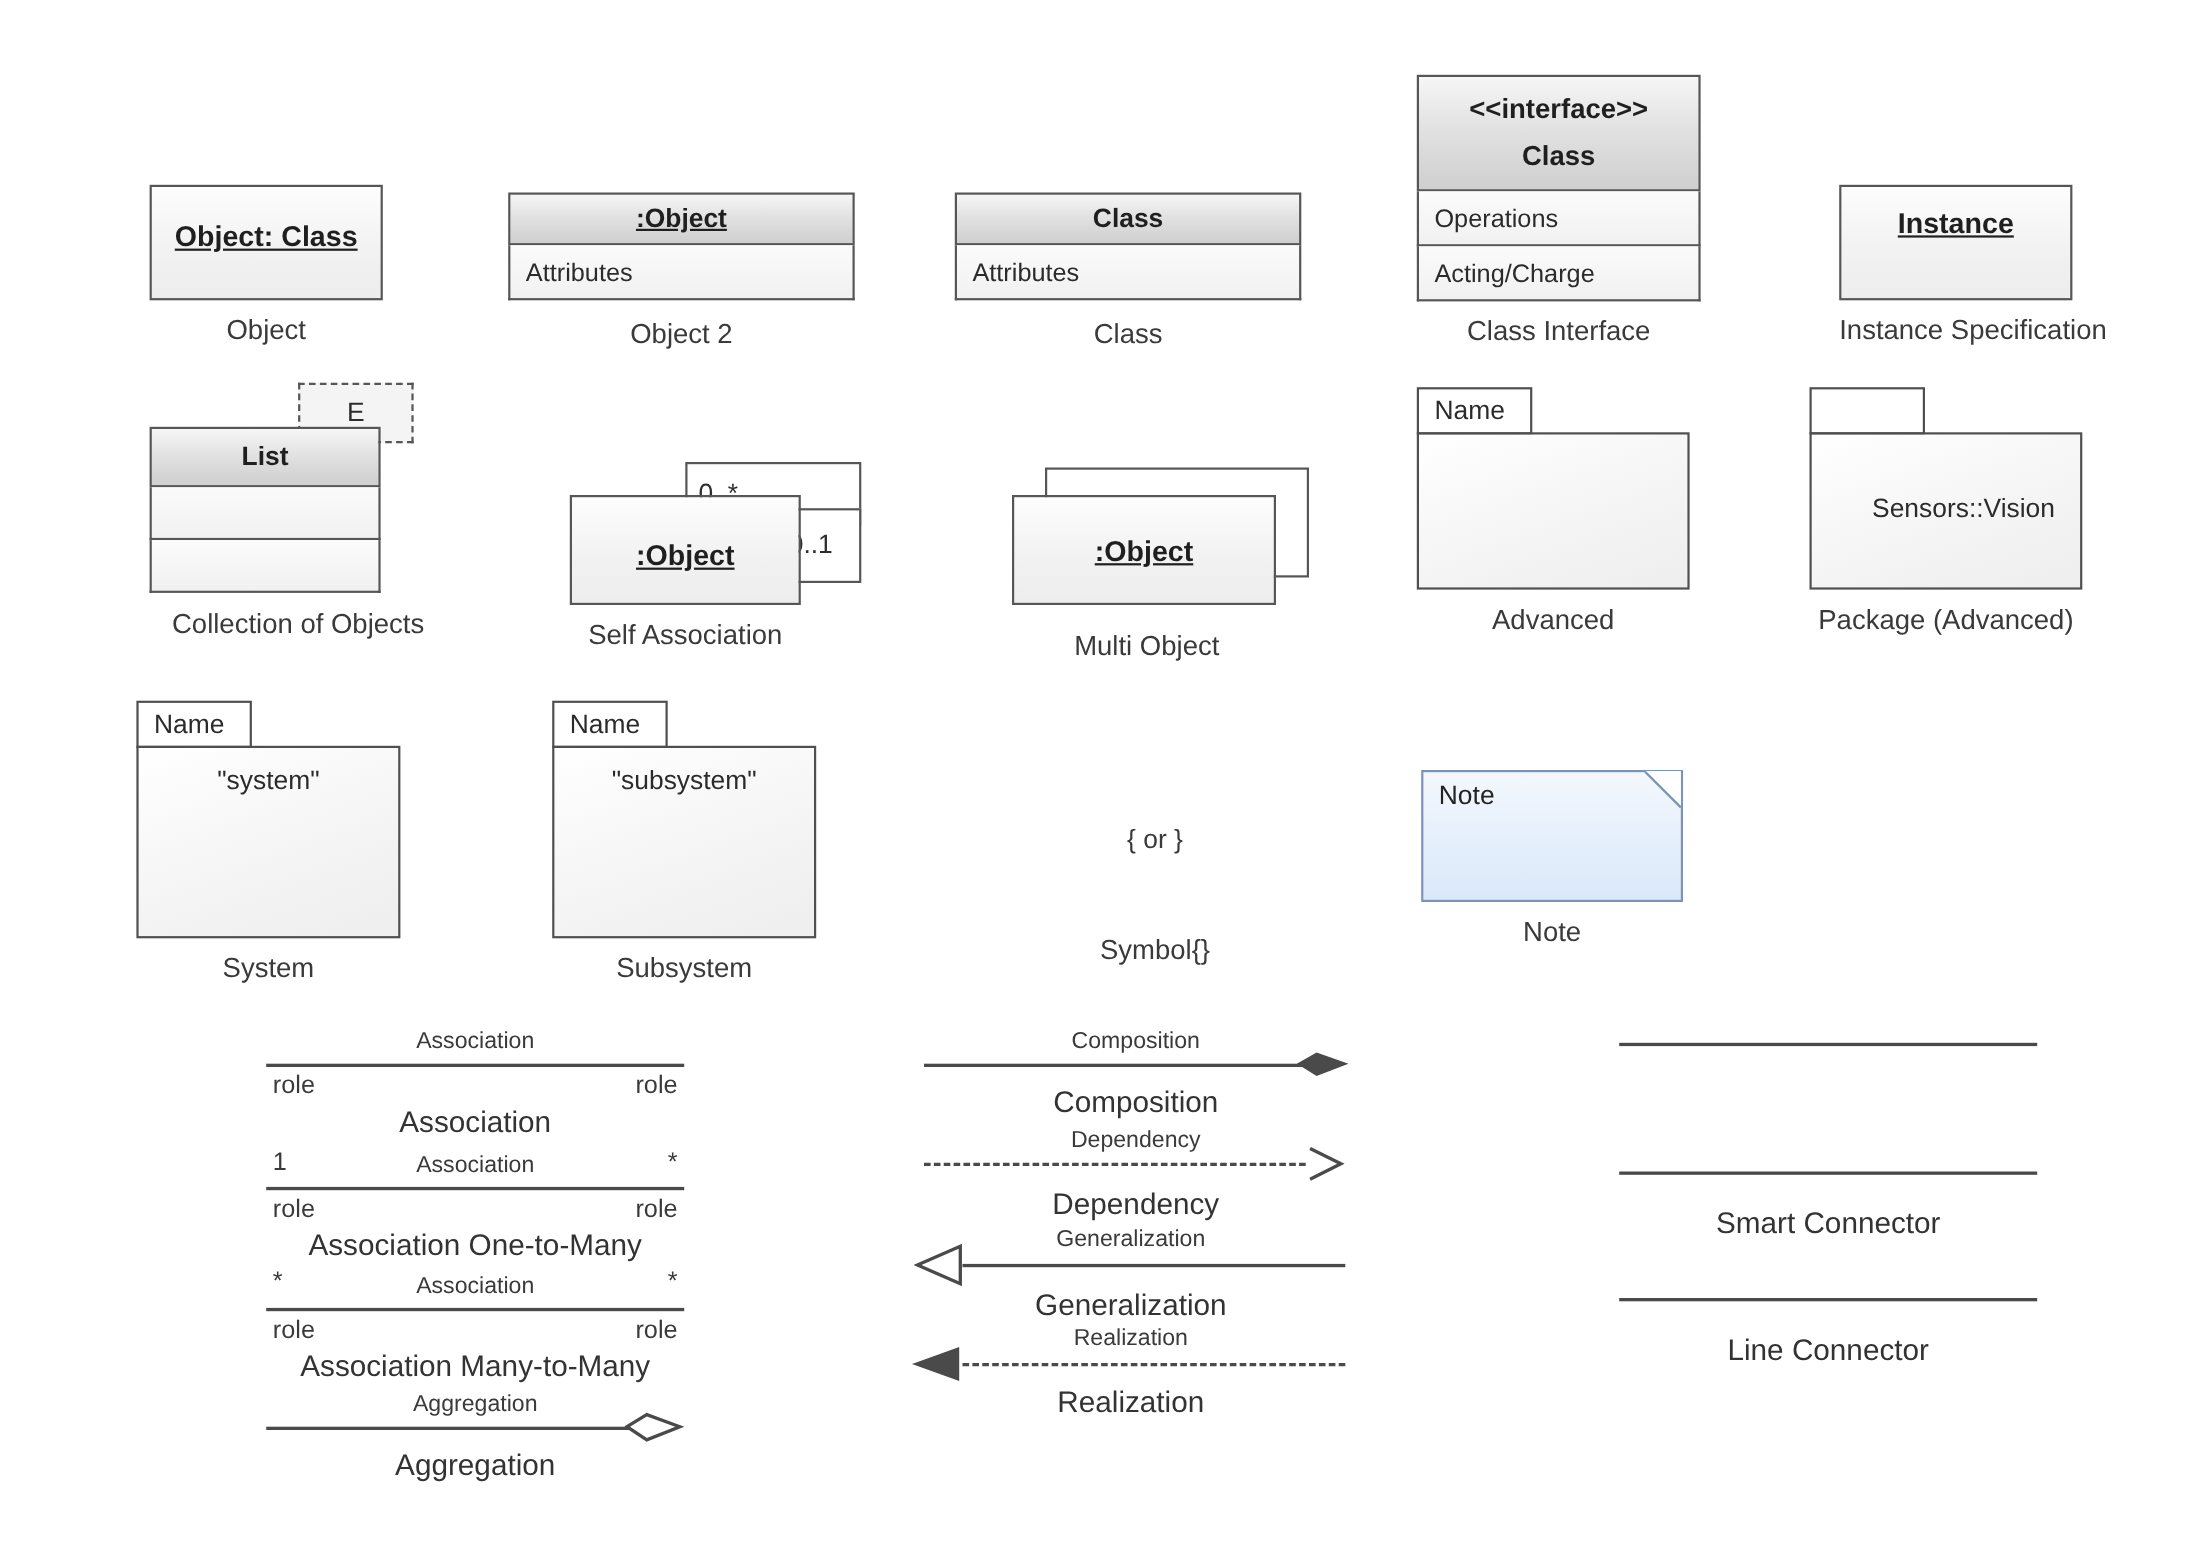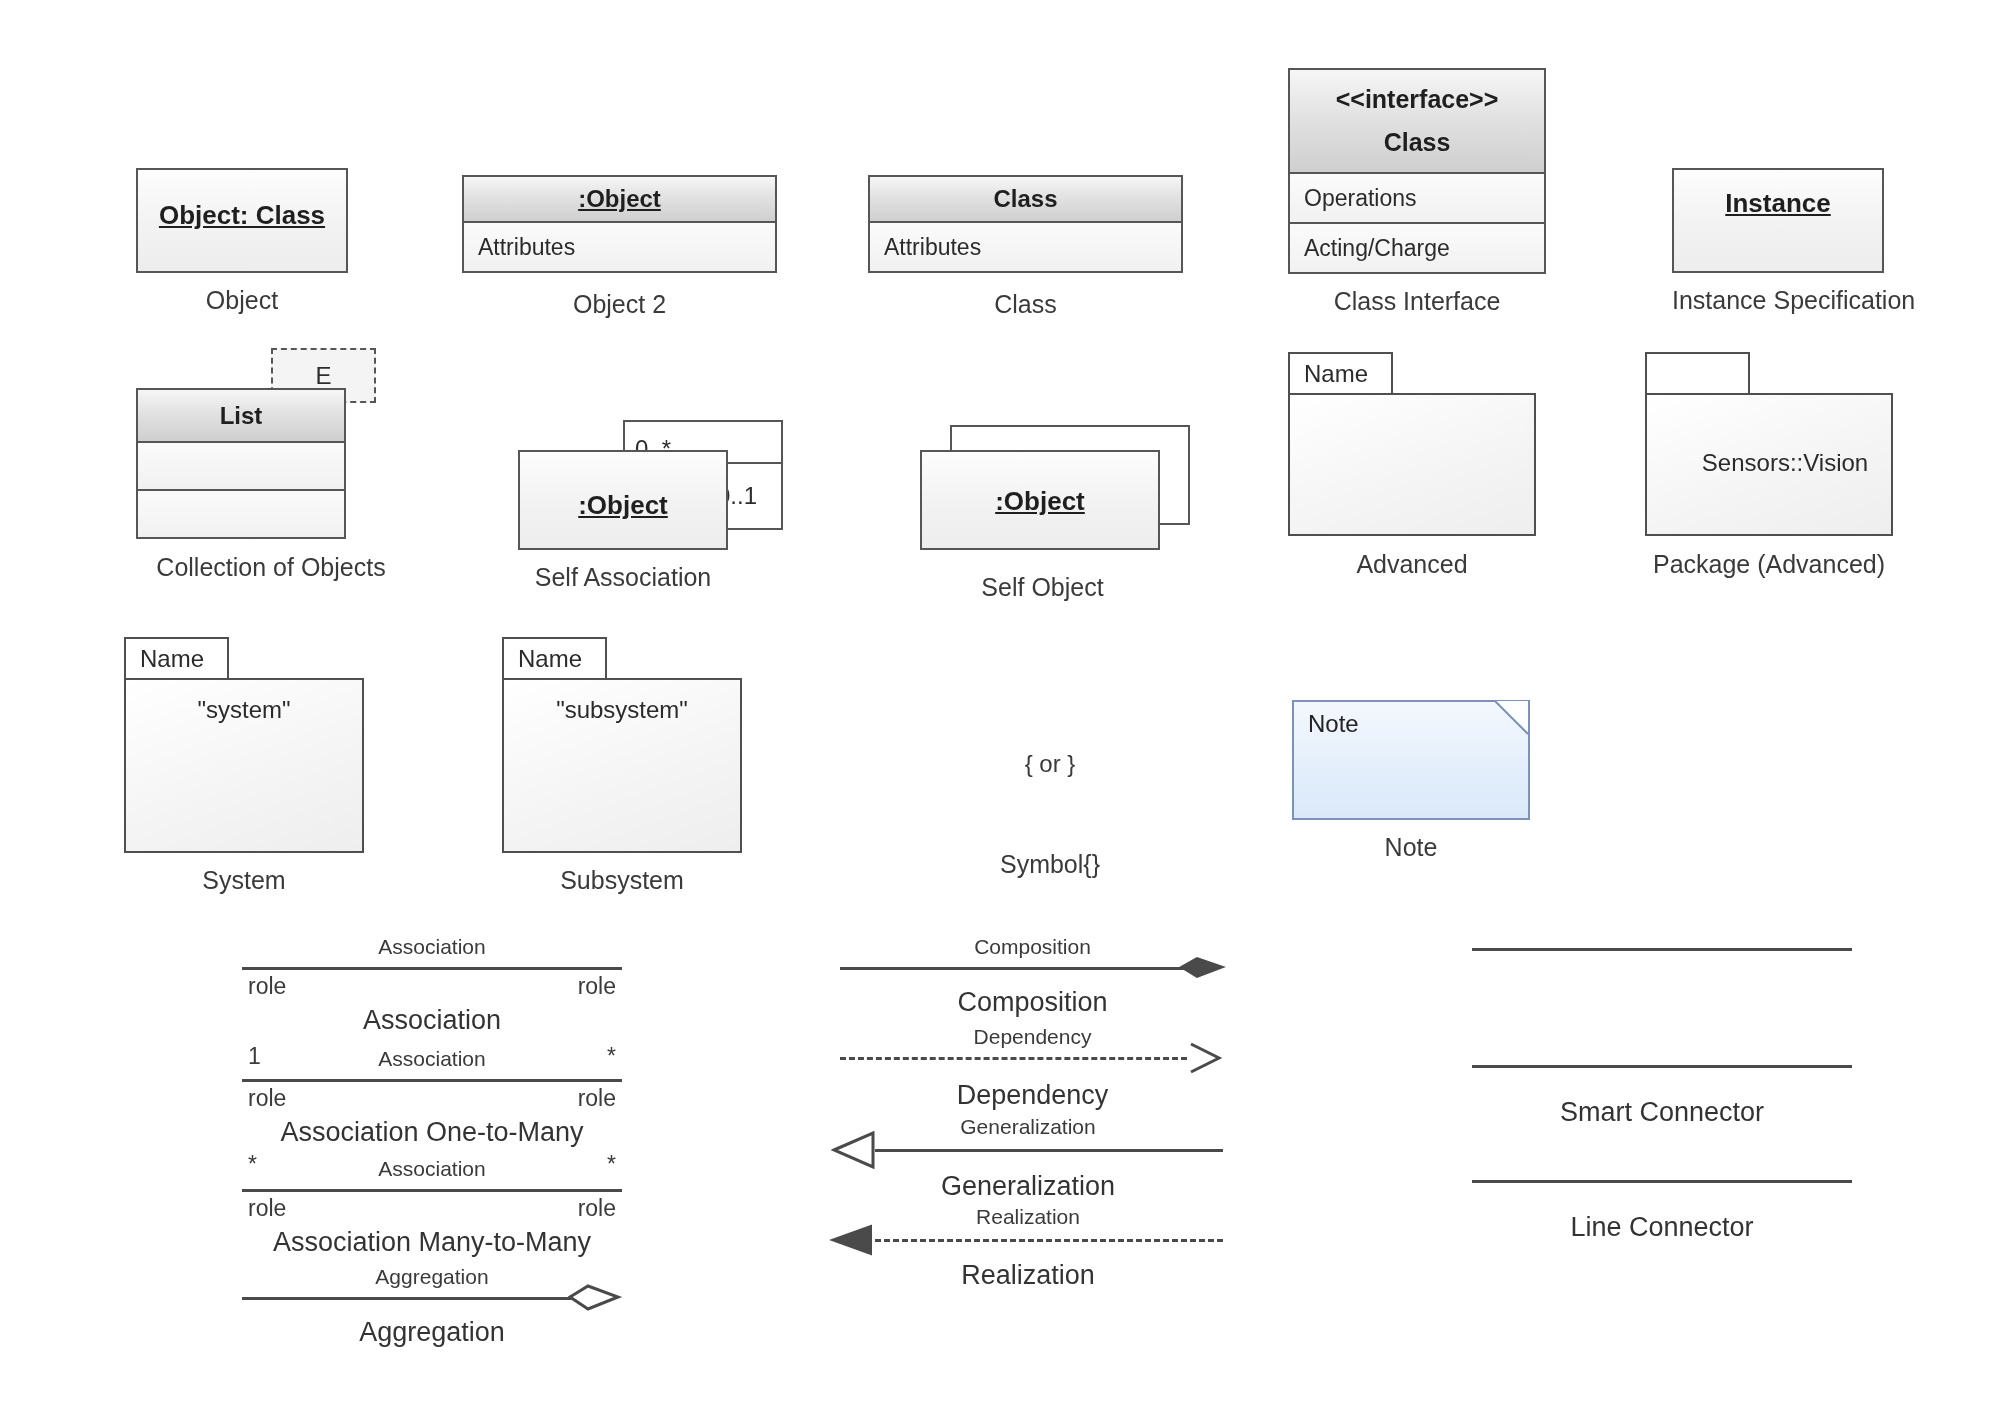--- a/index.html
+++ b/index.html
@@ -166,21 +166,21 @@
     </div>
     <div class="caption" style="top:143px;width:210px;">Self Association</div>
   </div>
 
   <div class="cell" style="left:920px;top:425px;width:280px;height:130px;">
     <div style="position:absolute;left:30px;top:0;width:240px;height:100px;box-sizing:border-box;
                 border:2px solid #565656;background:#ffffff;"></div>
     <div class="box" style="position:absolute;left:0;top:25px;width:240px;height:100px;">
       <div class="bold ul" style="position:absolute;left:0;right:0;top:34px;text-align:center;font-size:26px;color:#1f1f1f;">:Object</div>
     </div>
-    <div class="caption" style="top:148px;width:245px;">Self Object</div>
+    <div class="caption" style="top:148px;width:245px;">Multi Object</div>
   </div>
 
   <div class="cell" style="left:1288px;top:352px;width:260px;height:145px;">
     <div class="pkg-tab" style="left:0;top:0;width:105px;height:43px;">
       <span>Name</span>
     </div>
     <div class="pkg-body" style="left:0;top:41px;width:248px;height:143px;"></div>
     <div class="caption" style="top:198px;width:248px;">Advanced</div>
   </div>
 

